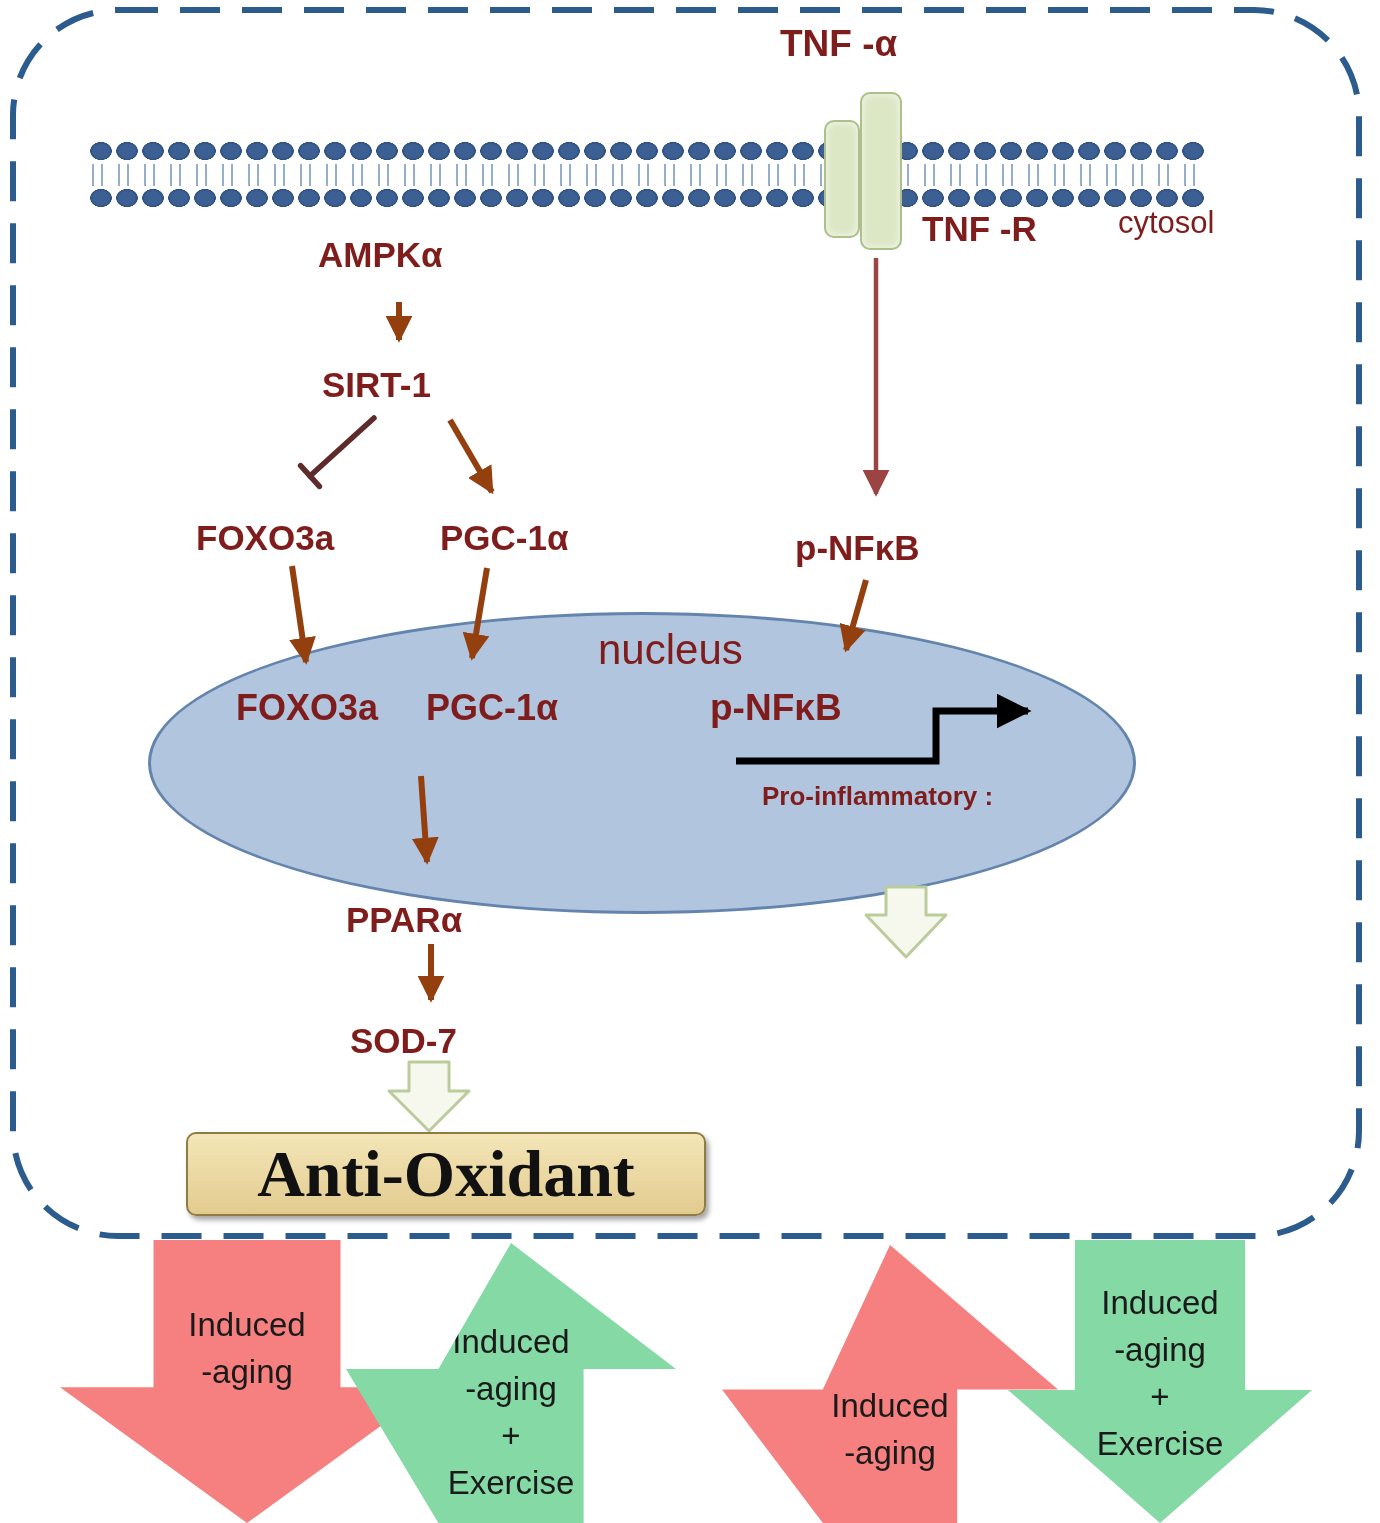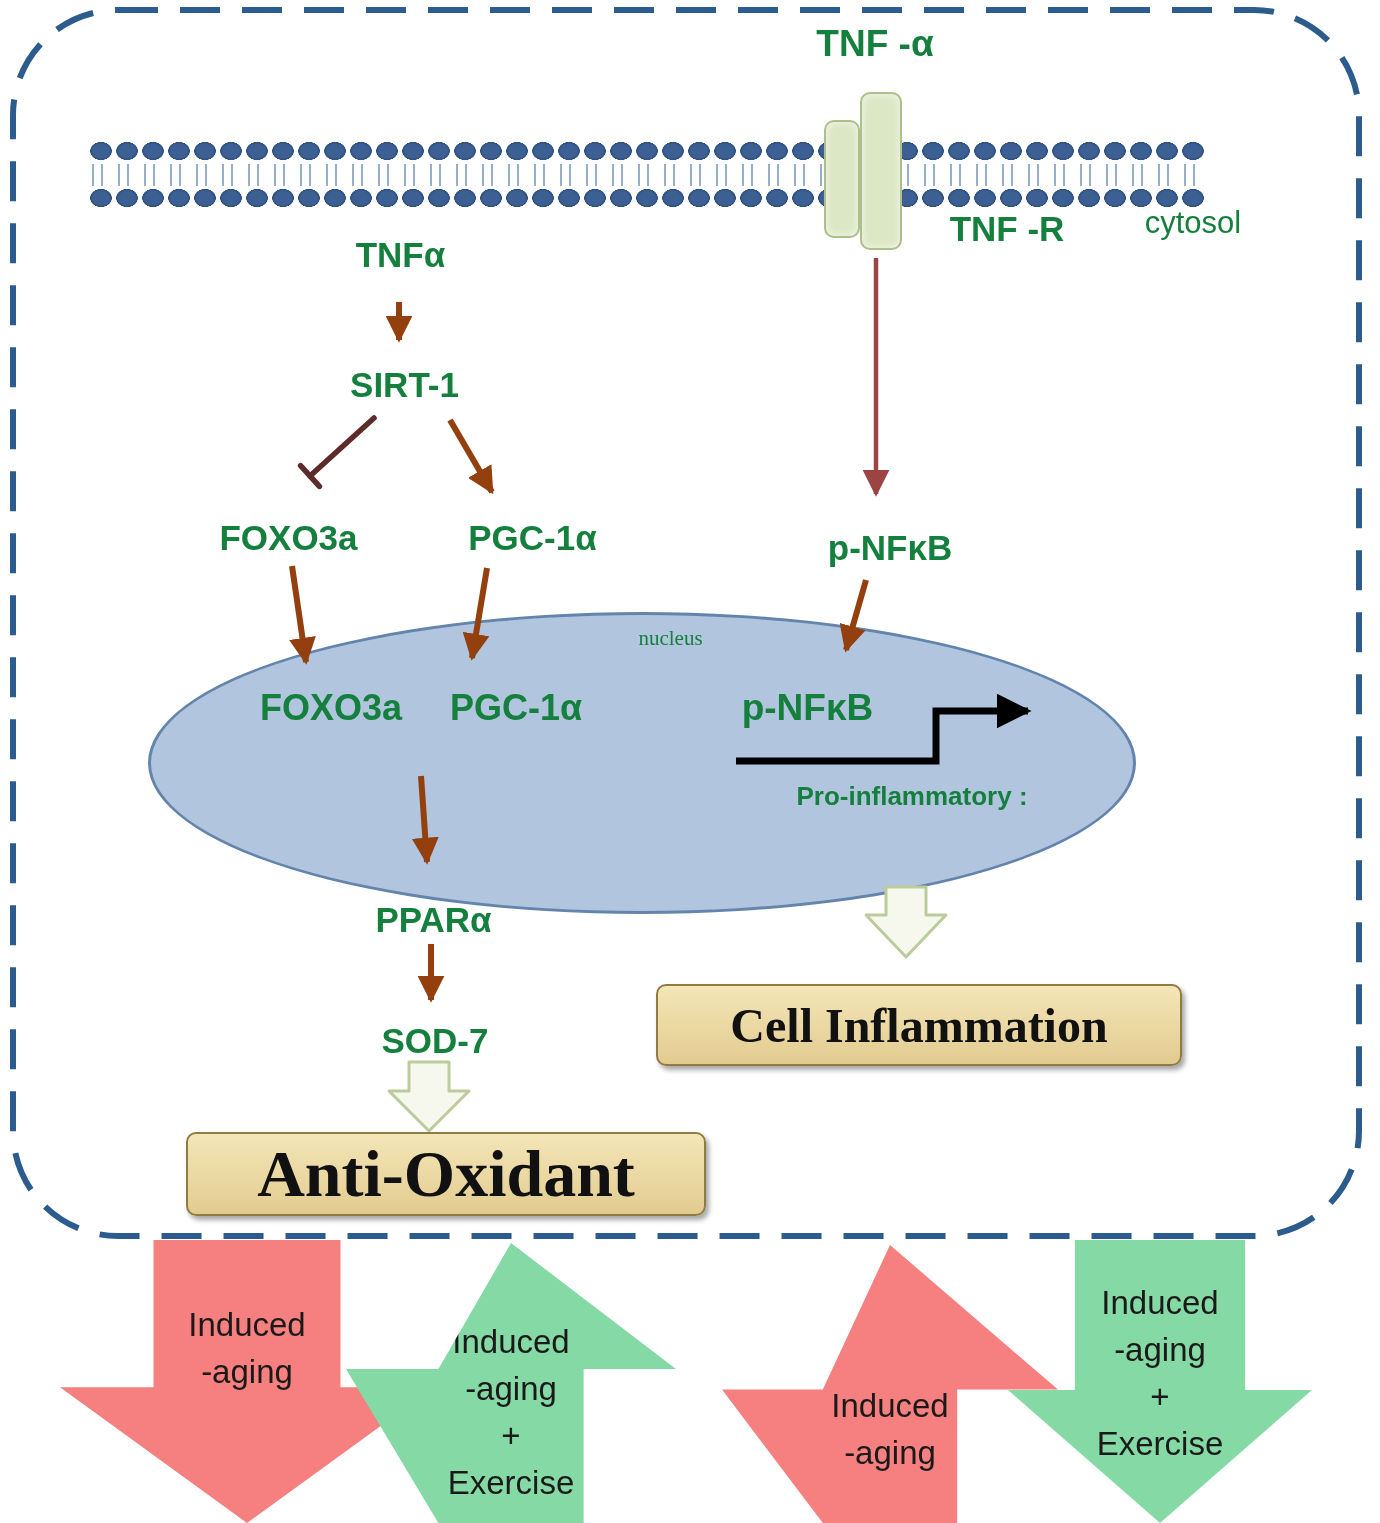--- a/index.html
+++ b/index.html
@@ -1,18 +1,18 @@
 <!DOCTYPE html>
 <html><head>
 <meta charset="utf-8">
 <style>
   html,body{margin:0;padding:0;background:#ffffff;}
   .canvas{position:relative;width:1380px;height:1523px;background:#ffffff;overflow:hidden;
           font-family:"Liberation Sans",sans-serif;color:#111;}
-  .lbl{position:absolute;text-align:center;color:#15803d;line-height:1.1;}
+  .lbl{position:absolute;text-align:left;color:#7f1d1d;line-height:1.1;}
   .bold{font-weight:700;}
   
   .mem{position:absolute;left:88px;top:139px;width:1118px;}
   .mem-heads{height:25px;background-image:radial-gradient(12px 10px at 13px 12px,#3d6094 65%,#2f517e 88%,rgba(0,0,0,0) 92%);
              background-size:26px 25px;background-repeat:repeat-x;}
   .mem-tails{height:22px;background-image:repeating-linear-gradient(to right,
              rgba(0,0,0,0) 0 4px,#95aecb 4px 6px,rgba(0,0,0,0) 6px 13px,#95aecb 13px 15px,rgba(0,0,0,0) 15px 26px);}
   .receptor{position:absolute;background:#dce7c5;border:2px solid #adbf8a;border-radius:10px;
             box-shadow:inset 0 0 8px rgba(255,255,255,.7);}
   .nucleus{position:absolute;left:148px;top:612px;width:982px;height:296px;background:#b2c5de;
@@ -74,40 +74,37 @@
     <path d="M736,761 L936,761 L936,711 L1028,711" stroke="#000000" stroke-width="7" fill="none" marker-end="url(#mBlack)"></path>
 
     <polygon points="409,1062 449,1062 449,1091 469,1091 429,1131 389,1091 409,1091" fill="#f6f8ee" stroke="#bccb9b" stroke-width="3" stroke-linejoin="round"></polygon>
     <polygon points="886,887 926,887 926,915 946,915 906,957 866,915 886,915" fill="#f6f8ee" stroke="#bccb9b" stroke-width="3" stroke-linejoin="round"></polygon>
   </svg>
 
   <div class="lbl bold" style="left:780px;top:24px;width:190px;font-size:37px;">TNF -α</div>
   <div class="lbl bold" style="left:922px;top:210px;width:170px;font-size:35px;">TNF -R</div>
   <div class="lbl" style="left:1118px;top:206px;width:150px;font-size:31px;">cytosol</div>
 
-  <div class="lbl bold" style="left:318px;top:236px;width:165px;font-size:35px;">TNFα</div>
+  <div class="lbl bold" style="left:318px;top:236px;width:165px;font-size:35px;">AMPKα</div>
   <div class="lbl bold" style="left:322px;top:366px;width:165px;font-size:35px;">SIRT-1</div>
   <div class="lbl bold" style="left:196px;top:519px;width:185px;font-size:35px;">FOXO3a</div>
   <div class="lbl bold" style="left:440px;top:519px;width:185px;font-size:35px;">PGC-1α</div>
   <div class="lbl bold" style="left:795px;top:529px;width:190px;font-size:35px;">p-NFκB</div>
 
-  <div class="lbl" style="left:598px;top:627px;width:145px;font-size:21px;font-family:Liberation Serif, serif;">nucleus</div>
+  <div class="lbl" style="left:598px;top:627px;width:145px;font-size:42px;">nucleus</div>
   <div class="lbl bold" style="left:236px;top:688px;width:190px;font-size:36px;">FOXO3a</div>
   <div class="lbl bold" style="left:426px;top:688px;width:180px;font-size:36px;">PGC-1α</div>
   <div class="lbl bold" style="left:710px;top:688px;width:195px;font-size:37px;">p-NFκB</div>
   <div class="lbl bold" style="left:762px;top:782px;width:300px;font-size:26px;">Pro-inflammatory :</div>
 
   <div class="lbl bold" style="left:346px;top:901px;width:175px;font-size:35px;">PPARα</div>
   <div class="lbl bold" style="left:350px;top:1022px;width:170px;font-size:35px;">SOD-7</div>
 
   <div class="tanbox" style="left:186px;top:1132px;width:516px;height:80px;font-size:66px;">
     <span>Anti-Oxidant</span>
-  </div>
-  <div class="tanbox" style="left:656px;top:984px;width:522px;height:78px;font-size:48px;">
-    <span>Cell Inflammation</span>
   </div>
 
   <div class="outcome" style="left: 60px; top: 1240px; width: 374px; height: 283px; clip-path: polygon(25% 0px, 75% 0px, 75% 52%, 100% 52%, 50% 100%, 0px 52%, 25% 52%); background: rgb(245, 128, 127);">
     <div class="txt" style="top:62px;">Induced
 -aging</div>
   </div>
 
   <div class="outcome" style="left: 346px; top: 1243px; width: 330px; height: 280px; clip-path: polygon(50% 0px, 100% 45%, 72% 45%, 72% 100%, 28% 100%, 0px 45%, 28% 45%); background: rgb(132, 217, 165);">
     <div class="txt" style="top:76px;">Induced
 -aging

